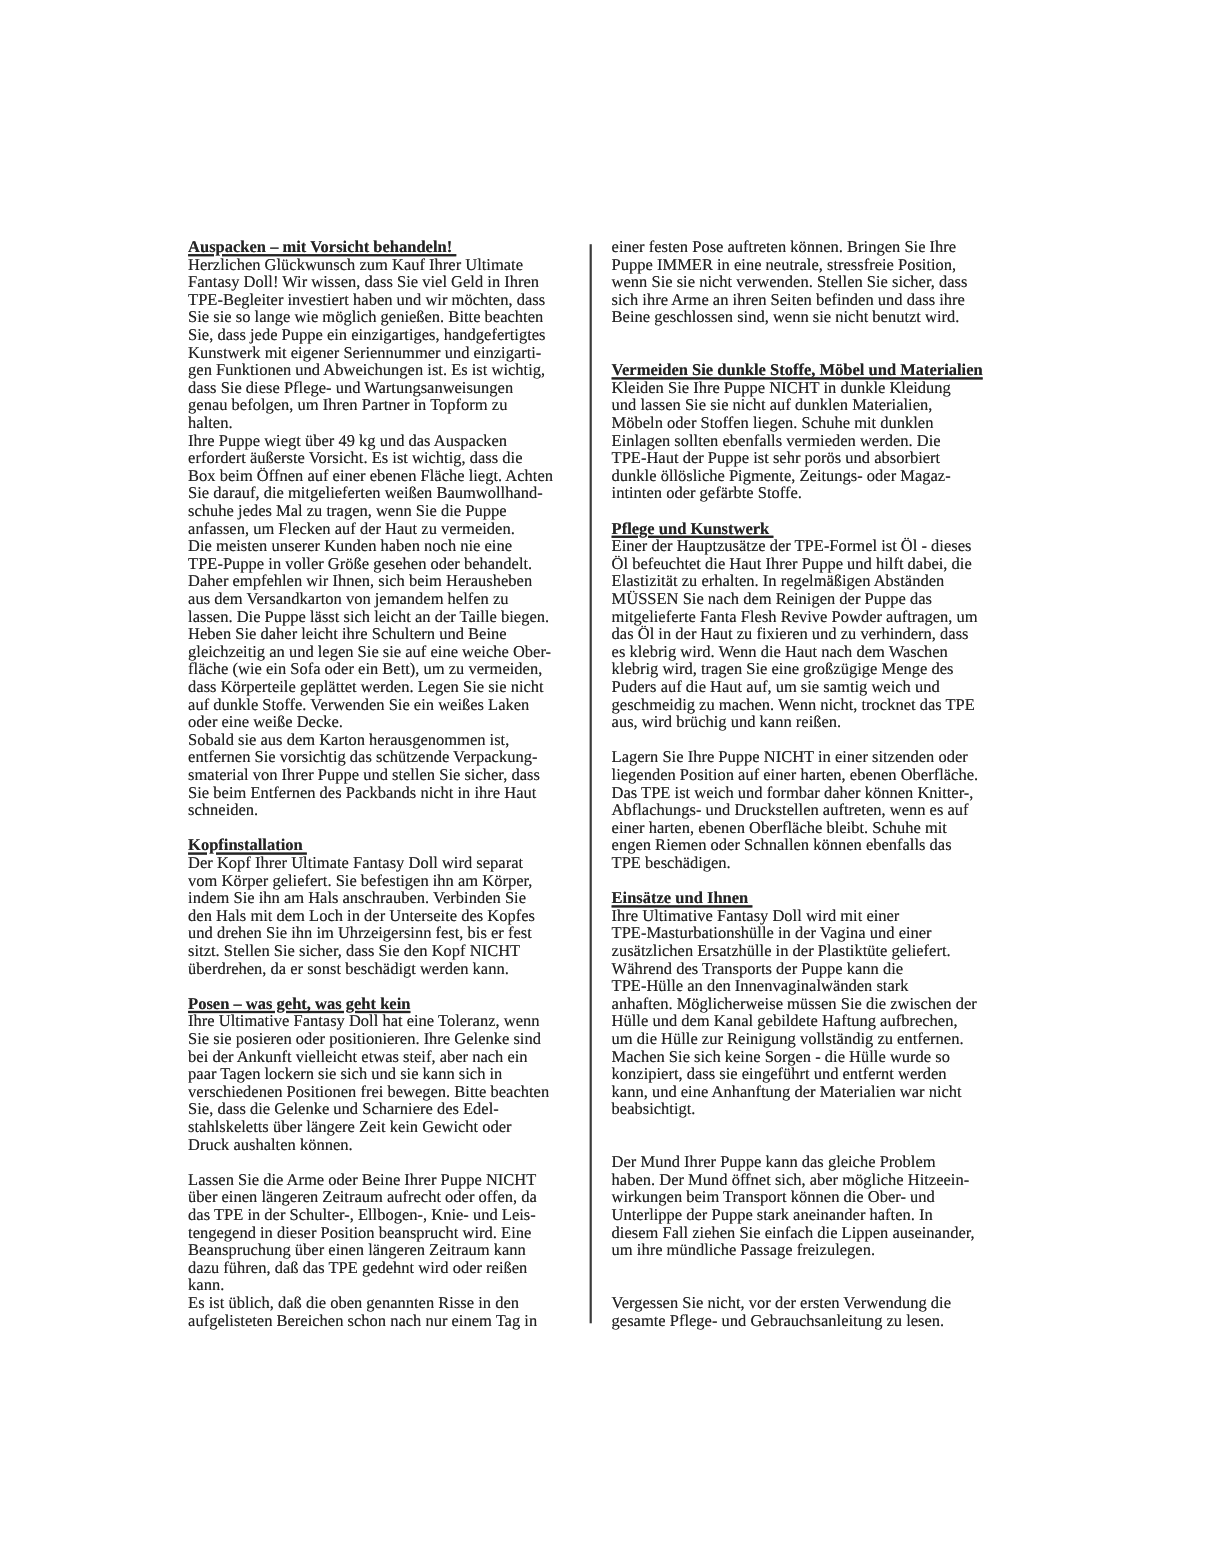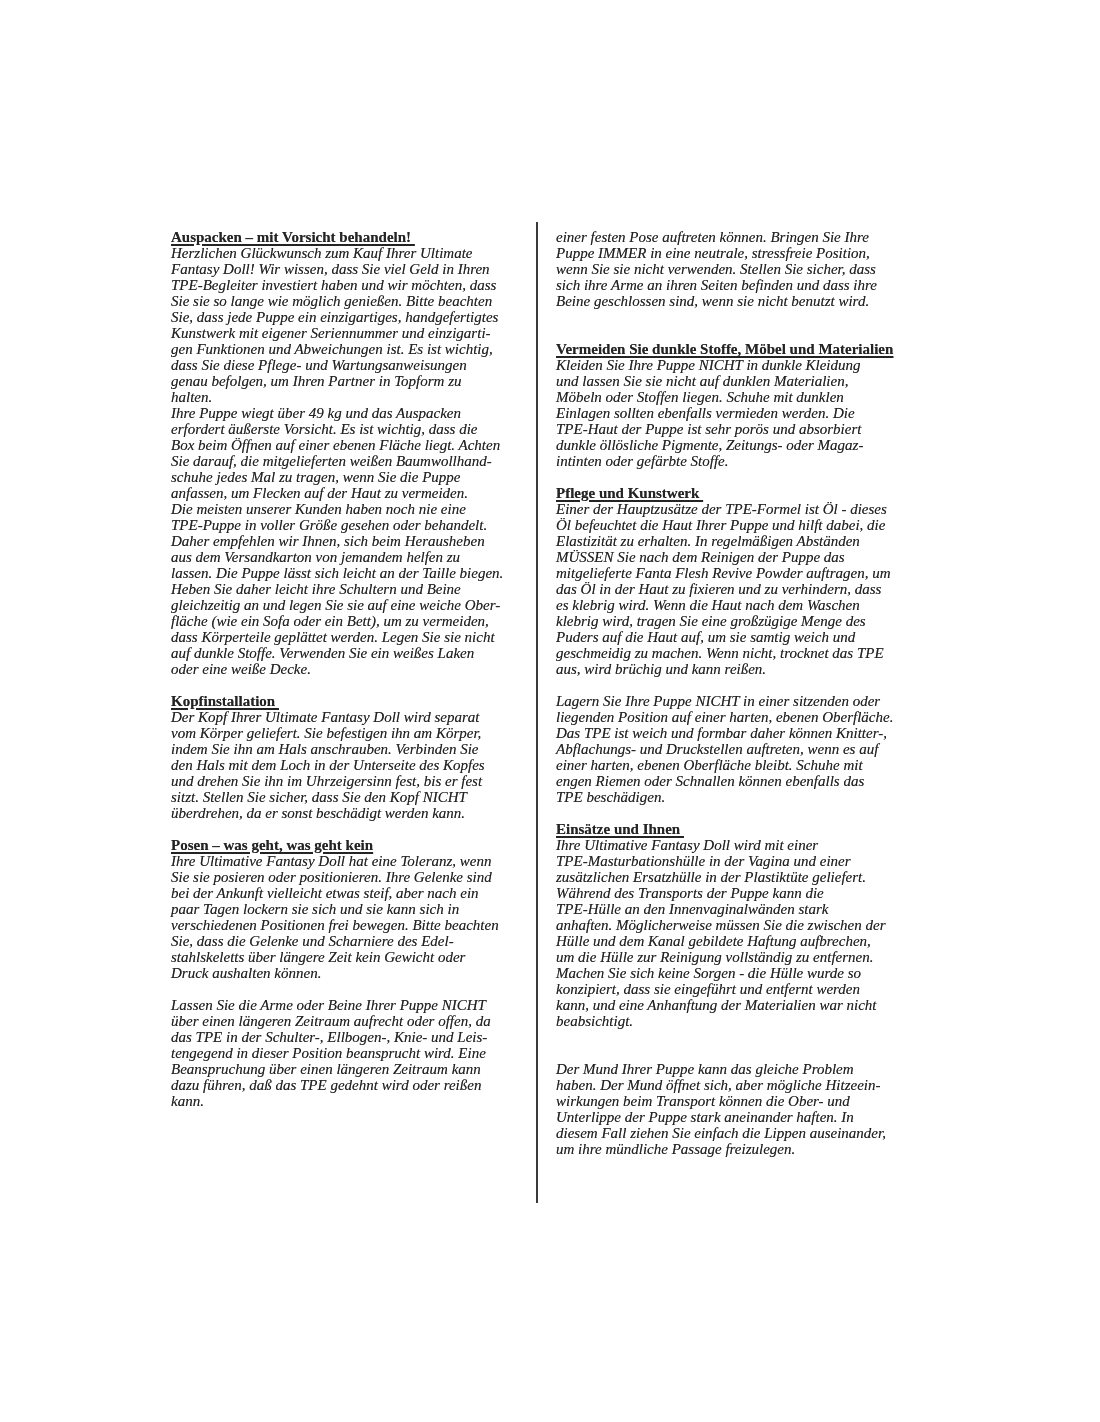--- a/index.html
+++ b/index.html
@@ -15,21 +15,21 @@
     color: #242424;
     overflow: hidden;
   }
   .page {
     position: absolute;
     inset: 0;
     background: #ffffff;
   }
   .col {
     position: absolute;
-    top: 229px;
+    top: 217px;
     width: 382px;
     font-size: 15px;
     line-height: 16px;
     white-space: pre;
     text-shadow: 0 0 0.3px rgba(20,20,20,0.55);
   }
   .col-left  { left: 171px; }
   .col-right { left: 556px; }
   .divider {
     position: absolute;
@@ -39,21 +39,21 @@
     height: 981px;
     background: #3a3a3a;
   }
   .heading {
     margin: 0;
     font-weight: bold;
     text-decoration: underline;
     text-decoration-thickness: 1.5px;
     text-underline-offset: 2px;
   }
-  .para { margin: 0; font-style: italic; }
+  .para { margin: 0; }
   .g1 { height: 16px; }
   .g2 { height: 32px; }
 </style>
 </head>
 <body>
 
 <div class="page">
   <div class="col col-left"><div class="heading">Auspacken – mit Vorsicht behandeln! </div><div class="para">Herzlichen Glückwunsch zum Kauf Ihrer Ultimate
 Fantasy Doll! Wir wissen, dass Sie viel Geld in Ihren
 TPE-Begleiter investiert haben und wir möchten, dass
@@ -71,40 +71,45 @@
 anfassen, um Flecken auf der Haut zu vermeiden.</div><div class="para">Die meisten unserer Kunden haben noch nie eine
 TPE-Puppe in voller Größe gesehen oder behandelt.
 Daher empfehlen wir Ihnen, sich beim Herausheben
 aus dem Versandkarton von jemandem helfen zu
 lassen. Die Puppe lässt sich leicht an der Taille biegen.
 Heben Sie daher leicht ihre Schultern und Beine
 gleichzeitig an und legen Sie sie auf eine weiche Ober-
 fläche (wie ein Sofa oder ein Bett), um zu vermeiden,
 dass Körperteile geplättet werden. Legen Sie sie nicht
 auf dunkle Stoffe. Verwenden Sie ein weißes Laken
-oder eine weiße Decke.</div><div class="g1"></div><div class="heading">Kopfinstallation </div><div class="para">Der Kopf Ihrer Ultimate Fantasy Doll wird separat
+oder eine weiße Decke.</div><div class="para">Sobald sie aus dem Karton herausgenommen ist,
+entfernen Sie vorsichtig das schützende Verpackung-
+smaterial von Ihrer Puppe und stellen Sie sicher, dass
+Sie beim Entfernen des Packbands nicht in ihre Haut
+schneiden.</div><div class="g1"></div><div class="heading">Kopfinstallation </div><div class="para">Der Kopf Ihrer Ultimate Fantasy Doll wird separat
 vom Körper geliefert. Sie befestigen ihn am Körper,
 indem Sie ihn am Hals anschrauben. Verbinden Sie
 den Hals mit dem Loch in der Unterseite des Kopfes
 und drehen Sie ihn im Uhrzeigersinn fest, bis er fest
 sitzt. Stellen Sie sicher, dass Sie den Kopf NICHT
 überdrehen, da er sonst beschädigt werden kann.</div><div class="g1"></div><div class="heading">Posen – was geht, was geht kein</div><div class="para">Ihre Ultimative Fantasy Doll hat eine Toleranz, wenn
 Sie sie posieren oder positionieren. Ihre Gelenke sind
 bei der Ankunft vielleicht etwas steif, aber nach ein
 paar Tagen lockern sie sich und sie kann sich in
 verschiedenen Positionen frei bewegen. Bitte beachten
 Sie, dass die Gelenke und Scharniere des Edel-
 stahlskeletts über längere Zeit kein Gewicht oder
 Druck aushalten können.</div><div class="g1"></div><div class="para">Lassen Sie die Arme oder Beine Ihrer Puppe NICHT
 über einen längeren Zeitraum aufrecht oder offen, da
 das TPE in der Schulter-, Ellbogen-, Knie- und Leis-
 tengegend in dieser Position beansprucht wird. Eine
 Beanspruchung über einen längeren Zeitraum kann
 dazu führen, daß das TPE gedehnt wird oder reißen
-kann.</div></div>
+kann.</div><div class="para">Es ist üblich, daß die oben genannten Risse in den
+aufgelisteten Bereichen schon nach nur einem Tag in</div></div>
   <div class="divider"></div>
   <div class="col col-right"><div class="para">einer festen Pose auftreten können. Bringen Sie Ihre
 Puppe IMMER in eine neutrale, stressfreie Position,
 wenn Sie sie nicht verwenden. Stellen Sie sicher, dass
 sich ihre Arme an ihren Seiten befinden und dass ihre
 Beine geschlossen sind, wenn sie nicht benutzt wird.</div><div class="g2"></div><div class="heading">Vermeiden Sie dunkle Stoffe, Möbel und Materialien</div><div class="para">Kleiden Sie Ihre Puppe NICHT in dunkle Kleidung
 und lassen Sie sie nicht auf dunklen Materialien,
 Möbeln oder Stoffen liegen. Schuhe mit dunklen
 Einlagen sollten ebenfalls vermieden werden. Die
 TPE-Haut der Puppe ist sehr porös und absorbiert
@@ -134,14 +139,15 @@
 Hülle und dem Kanal gebildete Haftung aufbrechen,
 um die Hülle zur Reinigung vollständig zu entfernen.
 Machen Sie sich keine Sorgen - die Hülle wurde so
 konzipiert, dass sie eingeführt und entfernt werden
 kann, und eine Anhanftung der Materialien war nicht
 beabsichtigt.</div><div class="g2"></div><div class="para">Der Mund Ihrer Puppe kann das gleiche Problem
 haben. Der Mund öffnet sich, aber mögliche Hitzeein-
 wirkungen beim Transport können die Ober- und
 Unterlippe der Puppe stark aneinander haften. In
 diesem Fall ziehen Sie einfach die Lippen auseinander,
-um ihre mündliche Passage freizulegen.</div><div class="g2"></div></div>
+um ihre mündliche Passage freizulegen.</div><div class="g2"></div><div class="para">Vergessen Sie nicht, vor der ersten Verwendung die
+gesamte Pflege- und Gebrauchsanleitung zu lesen.</div></div>
 </div>
 
 </body></html>

